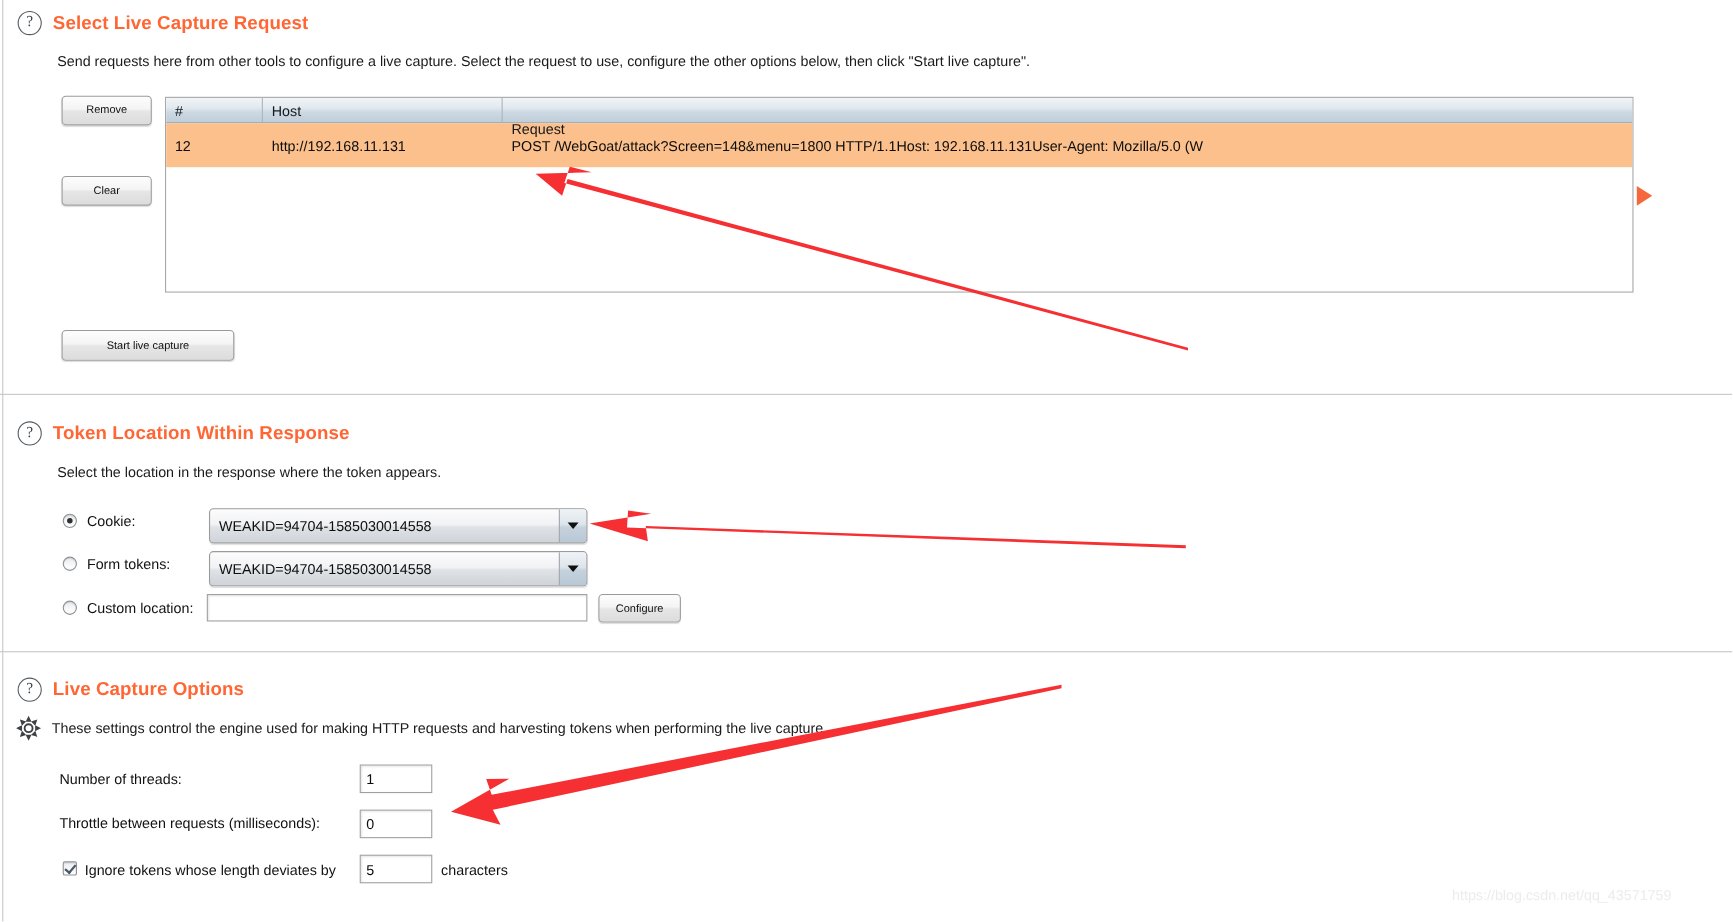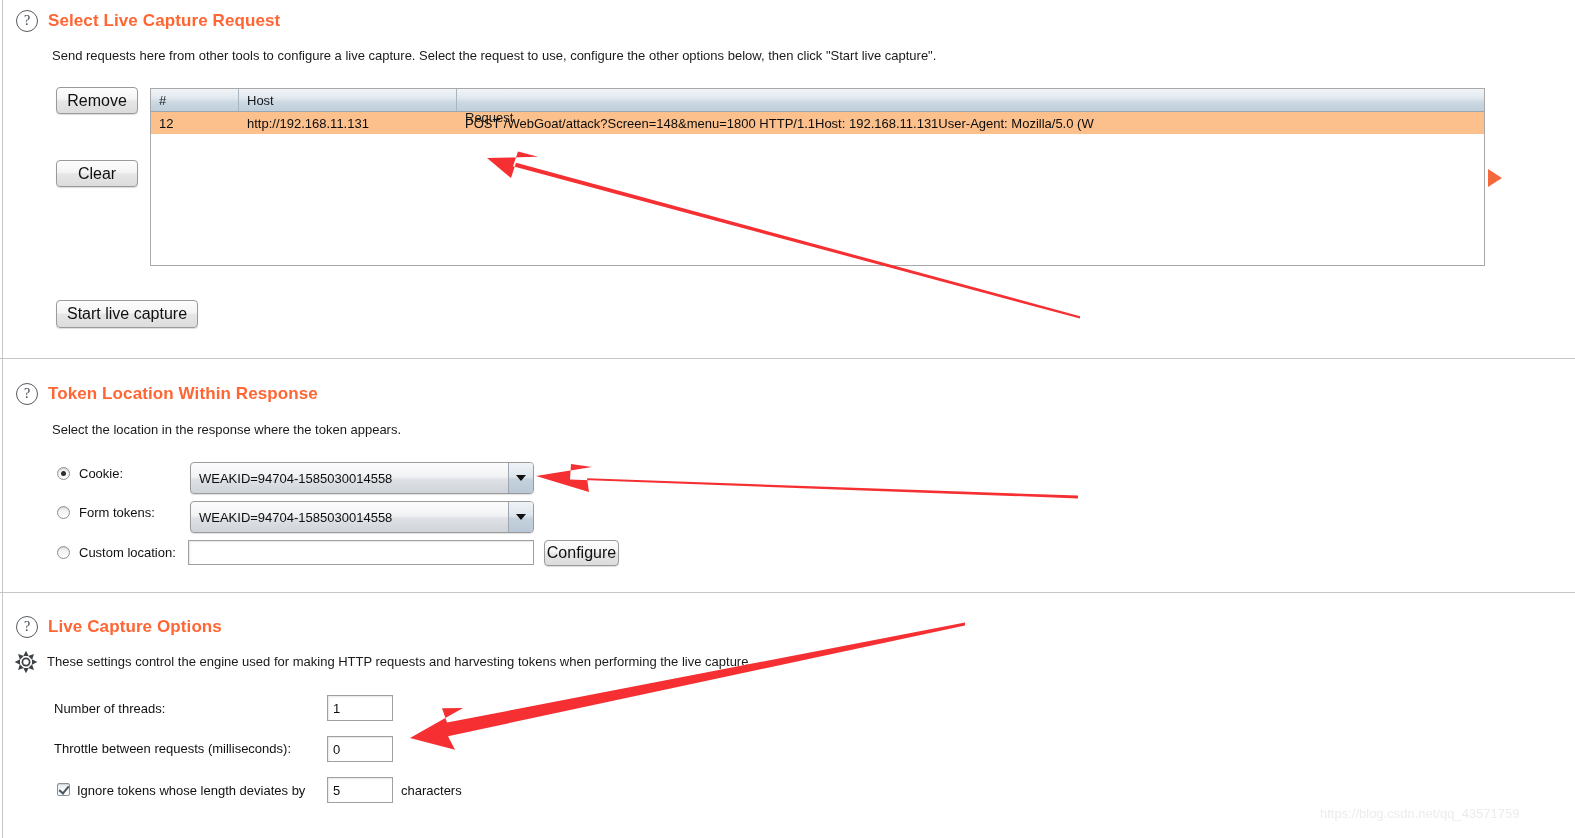--- a/index.html
+++ b/index.html
@@ -74,21 +74,21 @@
 
   
   .btn {
     position: absolute;
     box-sizing: border-box;
     border: 1px solid #9a9a9a;
     border-radius: 4px;
     background: linear-gradient(to bottom, #fdfdfd 0%, #f4f4f4 45%, #e6e6e6 52%, #dcdcdc 100%);
     box-shadow: 0 1px 1px rgba(0,0,0,.14);
     font-family: "Liberation Sans", sans-serif;
-    font-size: 16px;
+    font-size: 10px;
     color: #101010;
     display: flex;
     align-items: center;
     justify-content: center;
     cursor: default;
     white-space: nowrap;
   }
 
   
   .req-table {
@@ -111,21 +111,21 @@
     align-items: center;
     padding-left: 8px;
     font-size: 13px;
     color: #14181c;
     border-right: 1px solid #a9b5c0;
     position: relative;
   }
   .req-th:last-child { border-right: none; margin-top: 28px; }
   .req-row {
     display: flex;
-    height: 22px;
+    height: 40px;
     background: #fbc08c;
     align-items: center;
   }
   .req-td {
     box-sizing: border-box;
     display: flex;
     align-items: center;
     padding-left: 8px;
     font-size: 13px;
     color: #0d0d0d;
@@ -298,21 +298,21 @@
     </div>
     <div class="req-row">
       <div class="req-td col-num">12</div>
       <div class="req-td col-host">http://192.168.11.131</div>
       <div class="req-td col-req">POST /WebGoat/attack?Screen=148&amp;menu=1800 HTTP/1.1Host: 192.168.11.131User-Agent: Mozilla/5.0 (W</div>
     </div>
   </div>
 
   <div class="orange-marker" style="left:1488px; top:169px;"></div>
 
-  <div class="btn" style="left:56px; top:300px; width:142px; height:28px;">Start live capture</div>
+  <div class="btn" style="left:56px; top:300px; width:157px; height:28px;">Start live capture</div>
 
   <div class="divider" style="top:358px;"></div>
 
   <div class="section-head" style="left:16px; top:383px;">
     <div class="help-icon">?</div>
     <div class="section-title">Token Location Within Response</div>
   </div>
 
   <div class="section-desc" style="left:52px; top:422px;">Select the location in the response where the token appears.</div>
 

